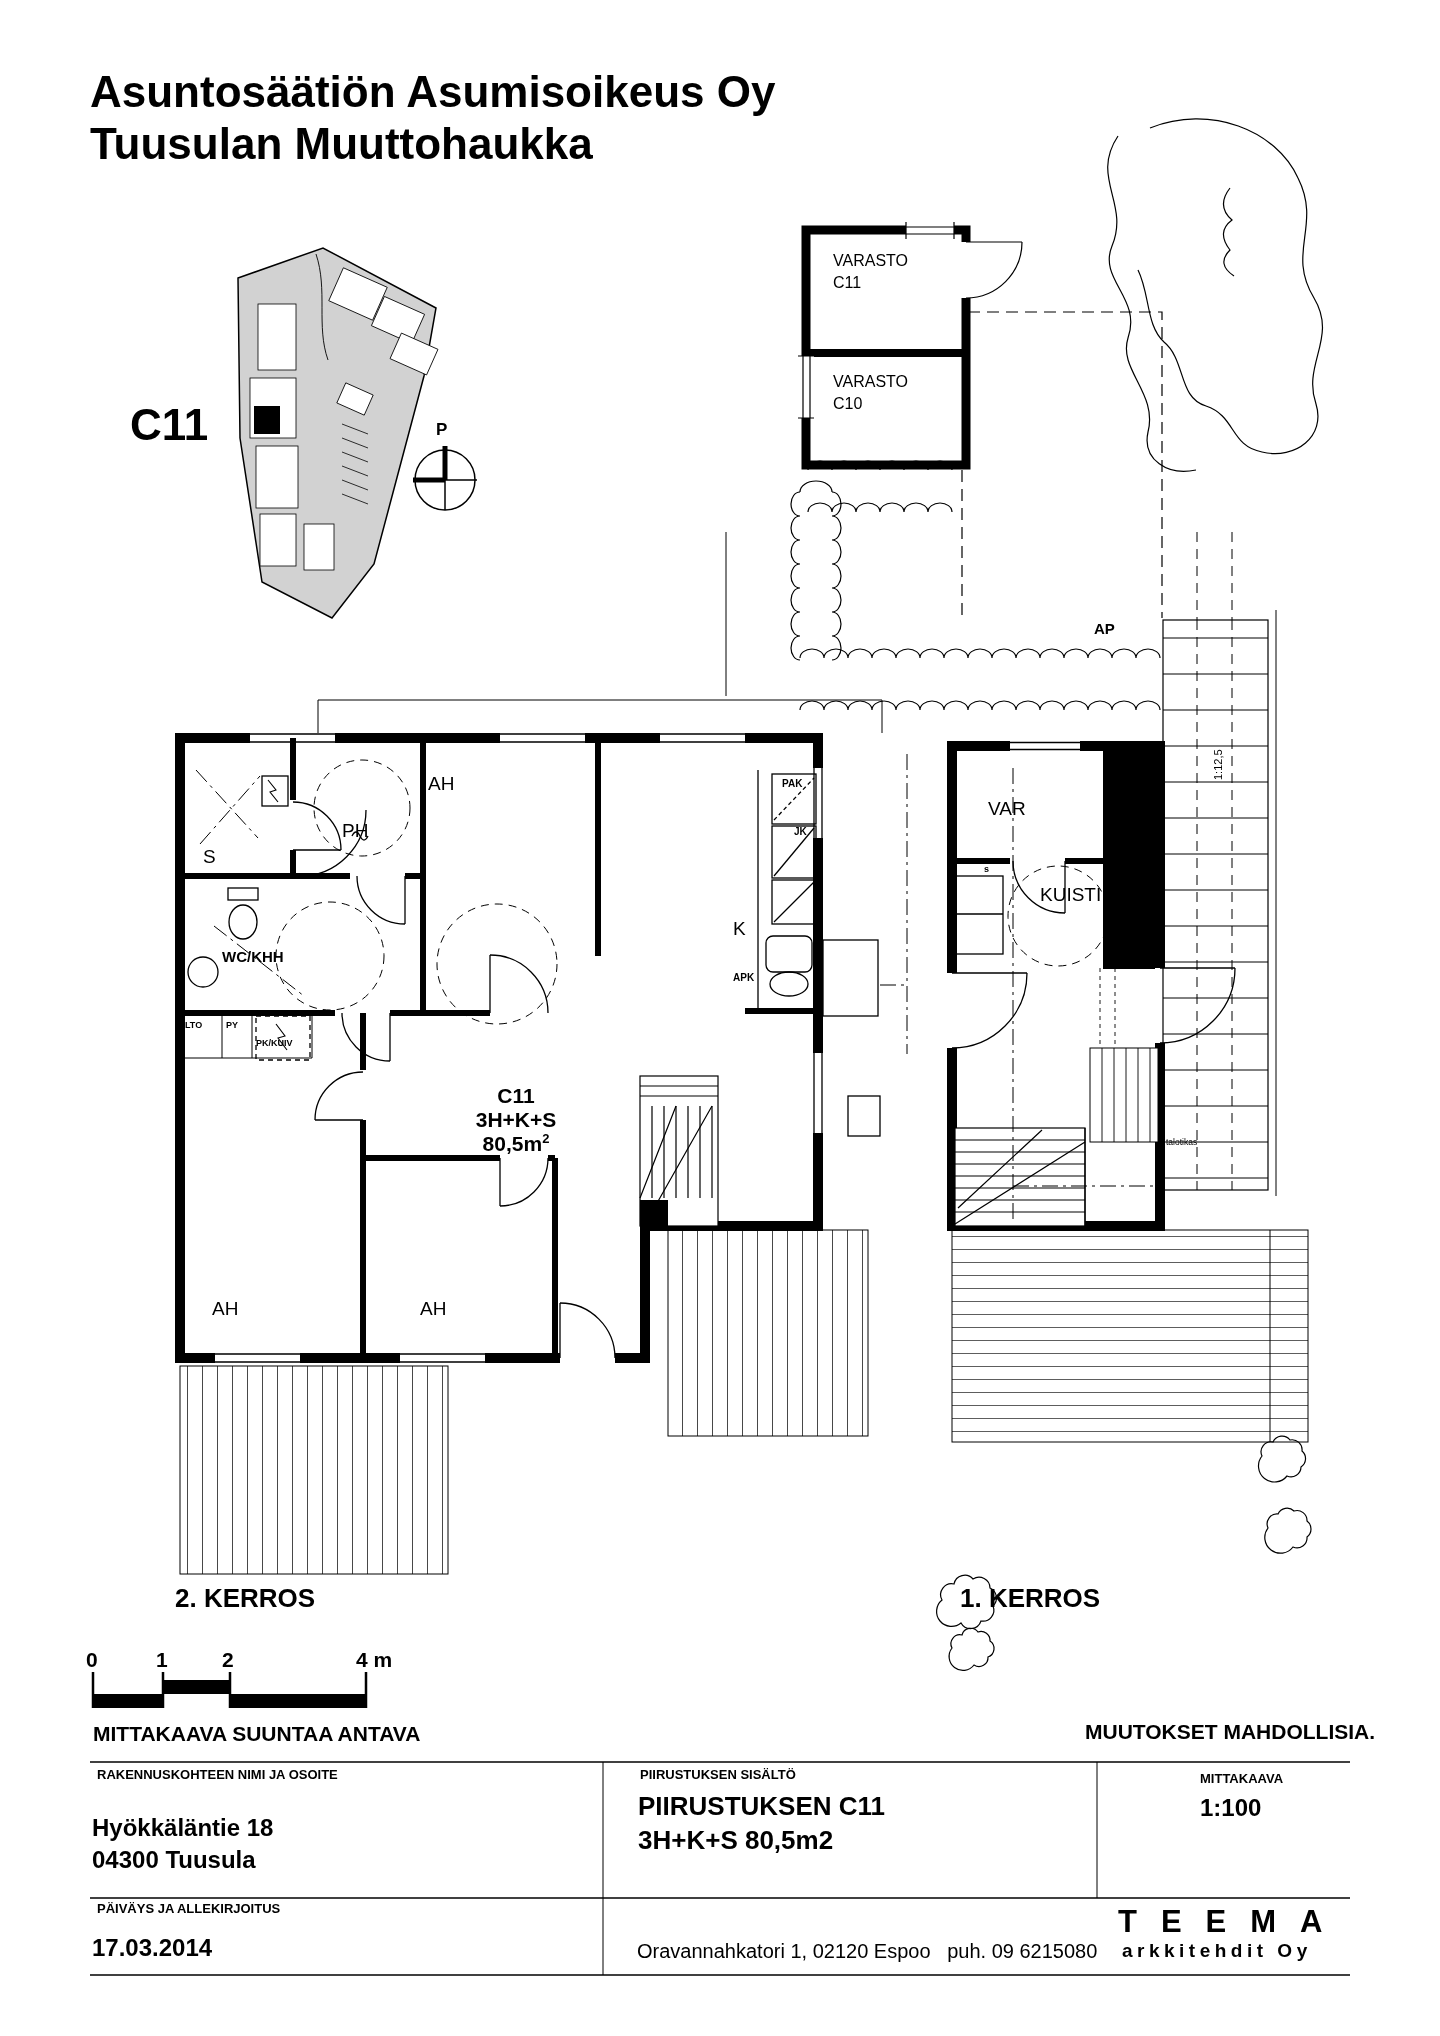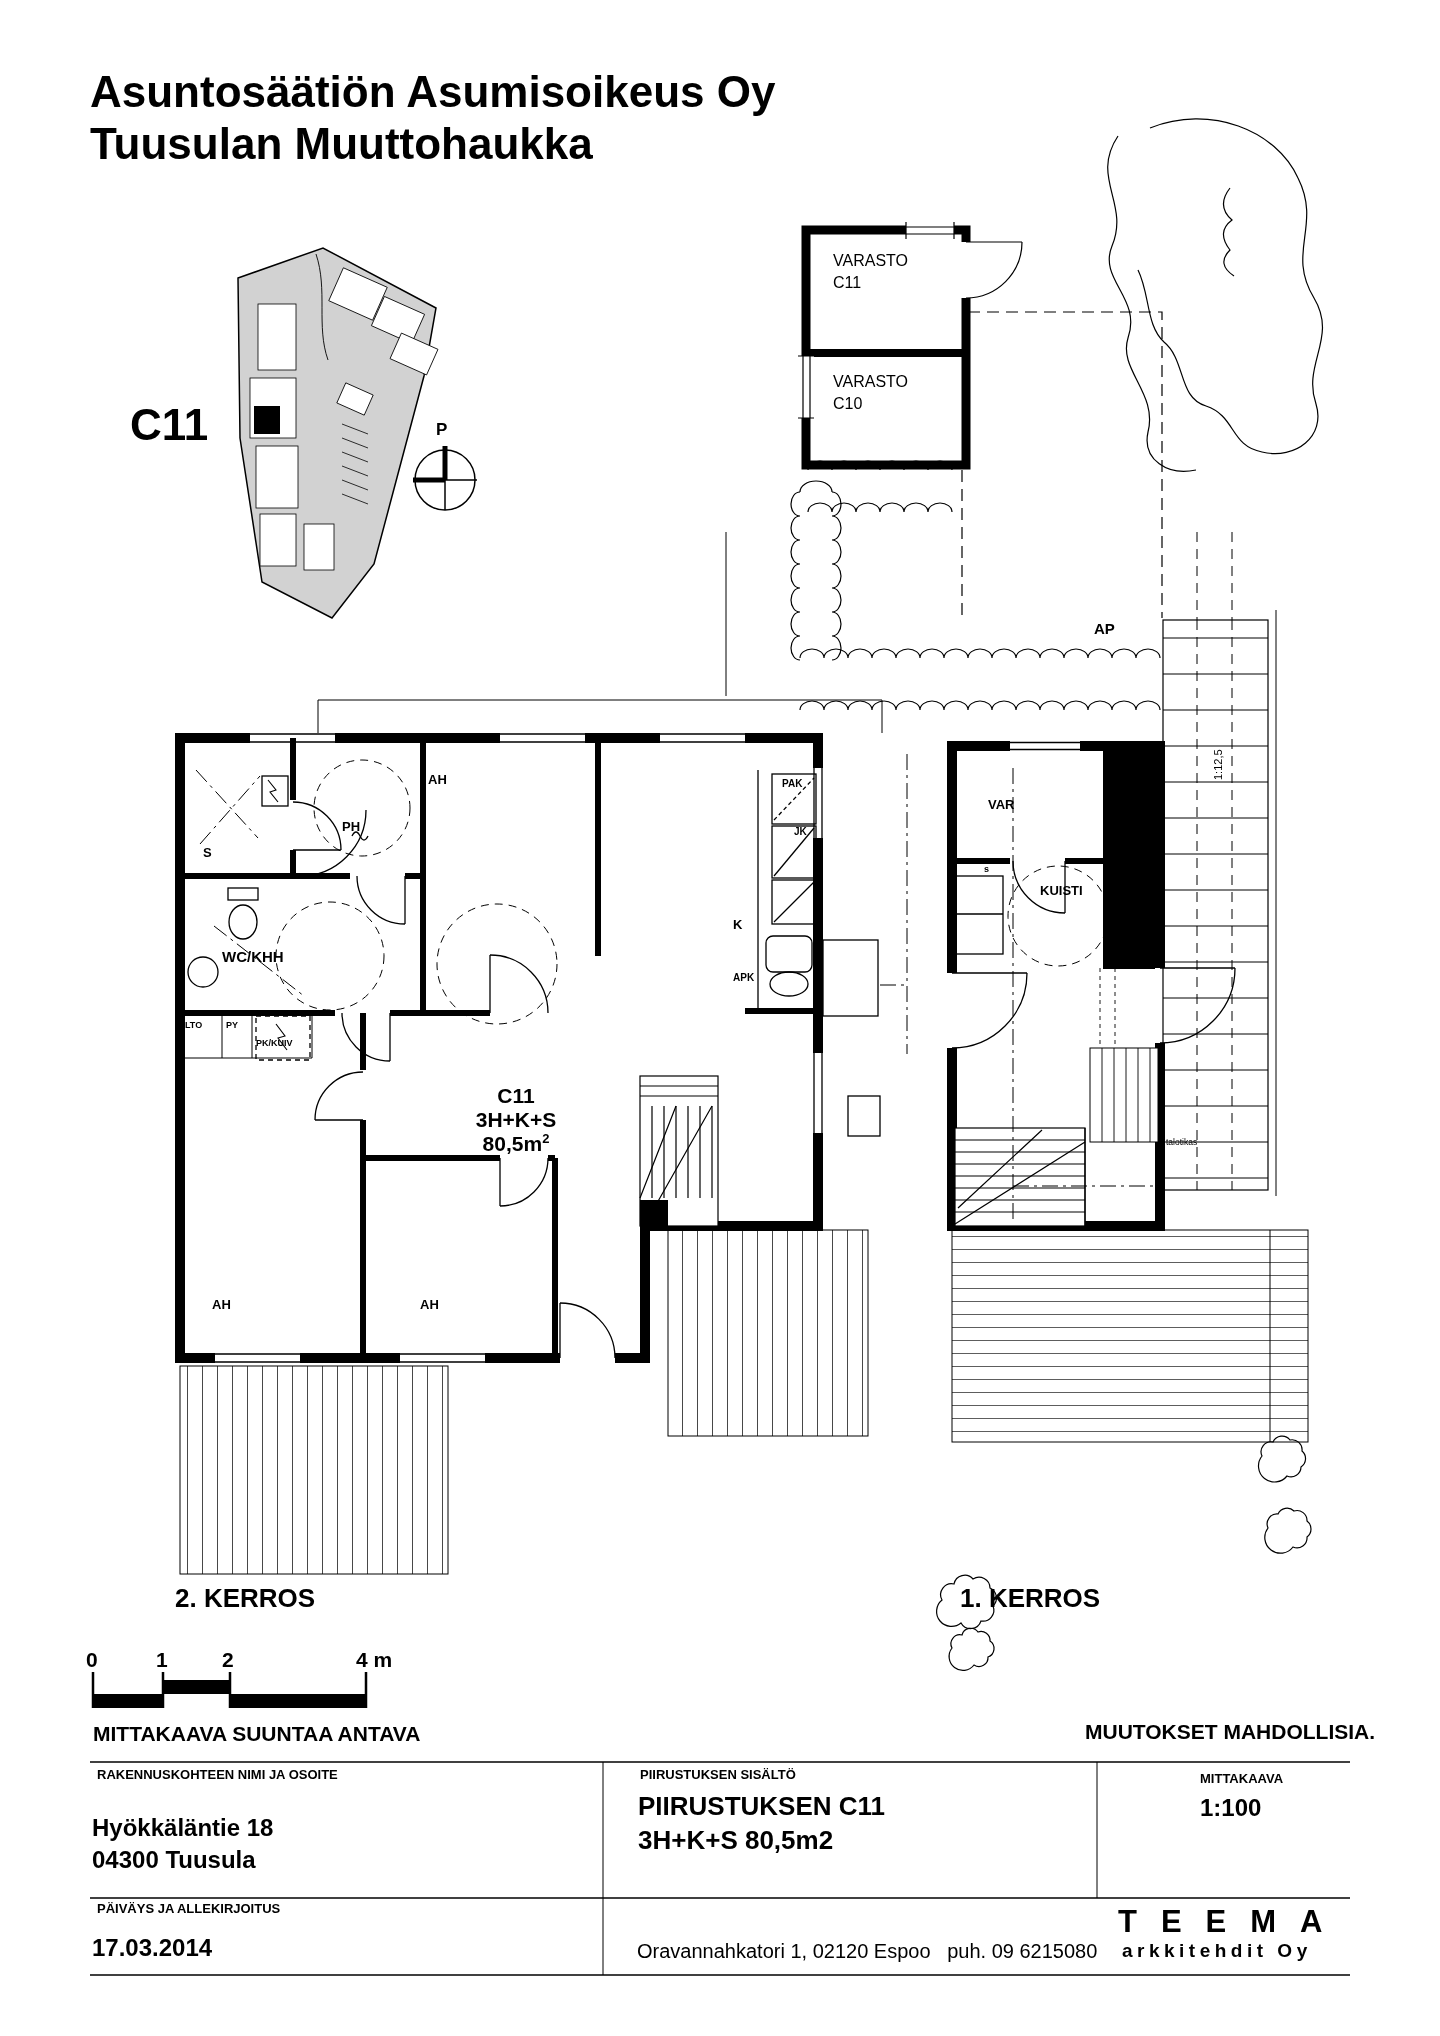--- a/index.html
+++ b/index.html
@@ -3,21 +3,21 @@
 <meta charset="utf-8">
 <style>
   html,body{margin:0;padding:0;background:#fff;}
   #sheet{position:relative;width:1440px;height:2036px;background:#fff;overflow:hidden;
          font-family:"Liberation Sans",sans-serif;color:#000;margin-top:8px;}
   #plan-svg{position:absolute;left:0;top:0;}
   .lbl{position:absolute;white-space:nowrap;color:#000;line-height:1.15;}
   .pre{white-space:pre;}
   .title{font-size:44px;font-weight:bold;line-height:52px;}
   .kerros{font-size:26px;font-weight:bold;}
-  .room{font-size:13px;font-weight:bold;}
+  .room{font-size:19px;font-weight:normal;}
   .room-sm{font-size:15px;font-weight:bold;}
   .fix{font-size:10px;font-weight:bold;}
   .tiny{font-size:9px;font-weight:bold;}
   .micro{font-size:8.5px;}
   .apt{font-size:21px;font-weight:bold;text-align:center;width:140px;}
   .apt sup{font-size:13px;}
   .sitec11{font-size:44px;font-weight:bold;}
   .north{font-size:17px;font-weight:bold;}
   .varasto{font-size:16px;font-weight:normal;line-height:22px;}
   .scalenum{font-size:21px;font-weight:bold;}

